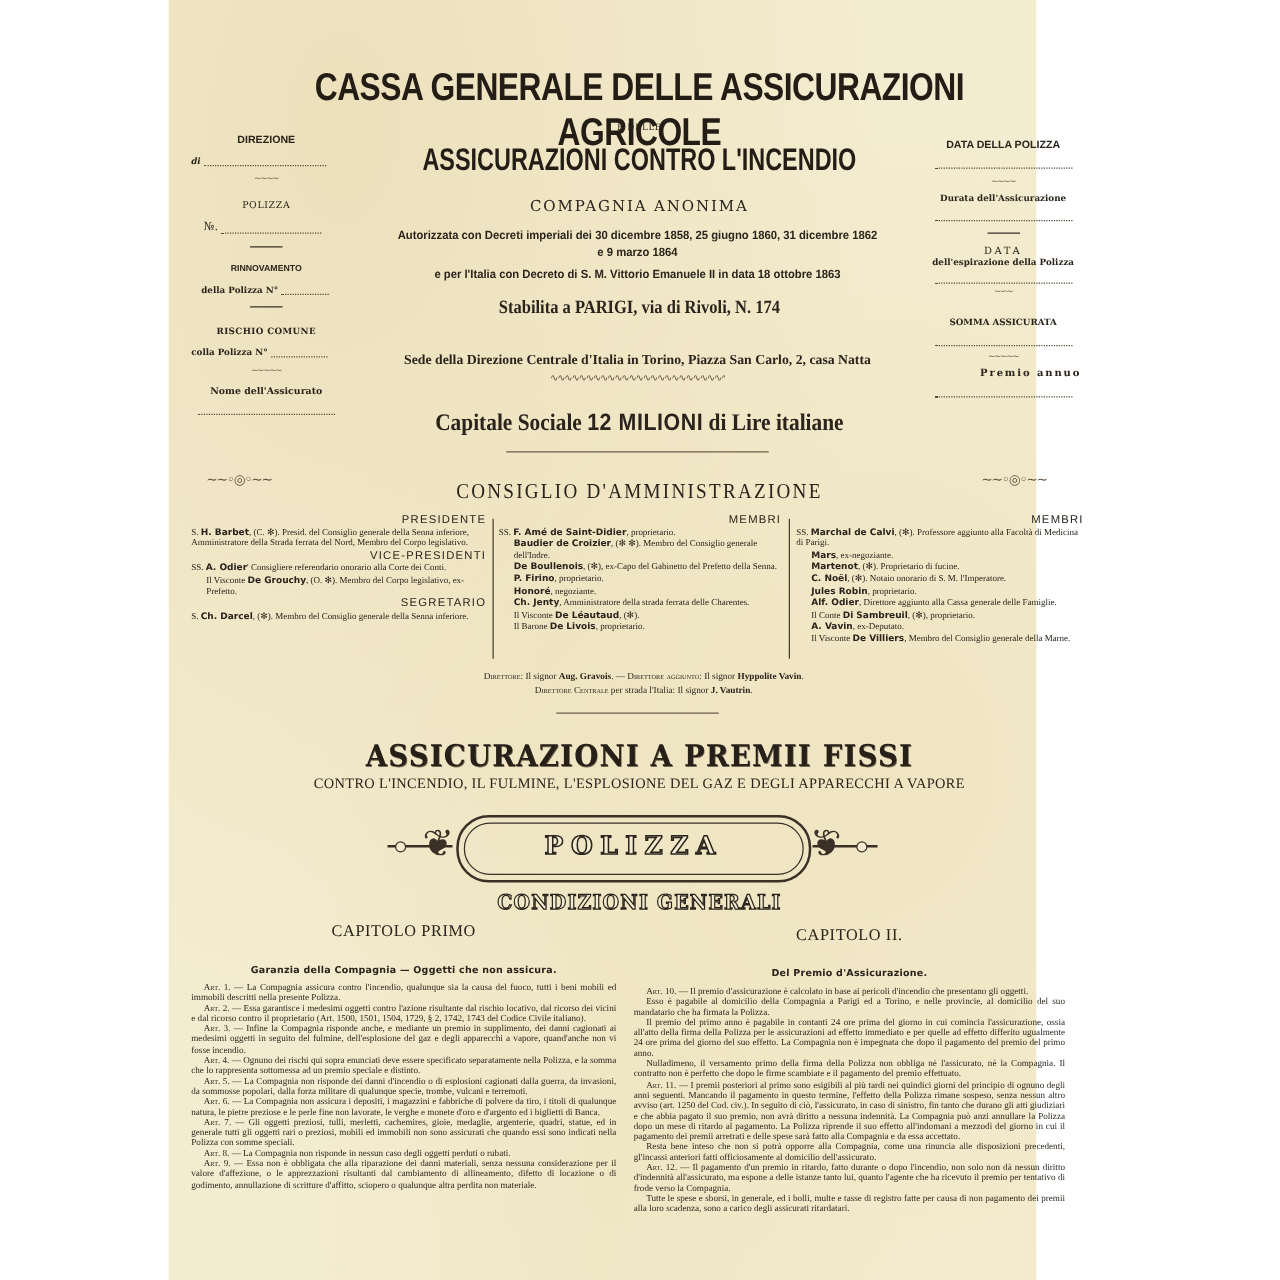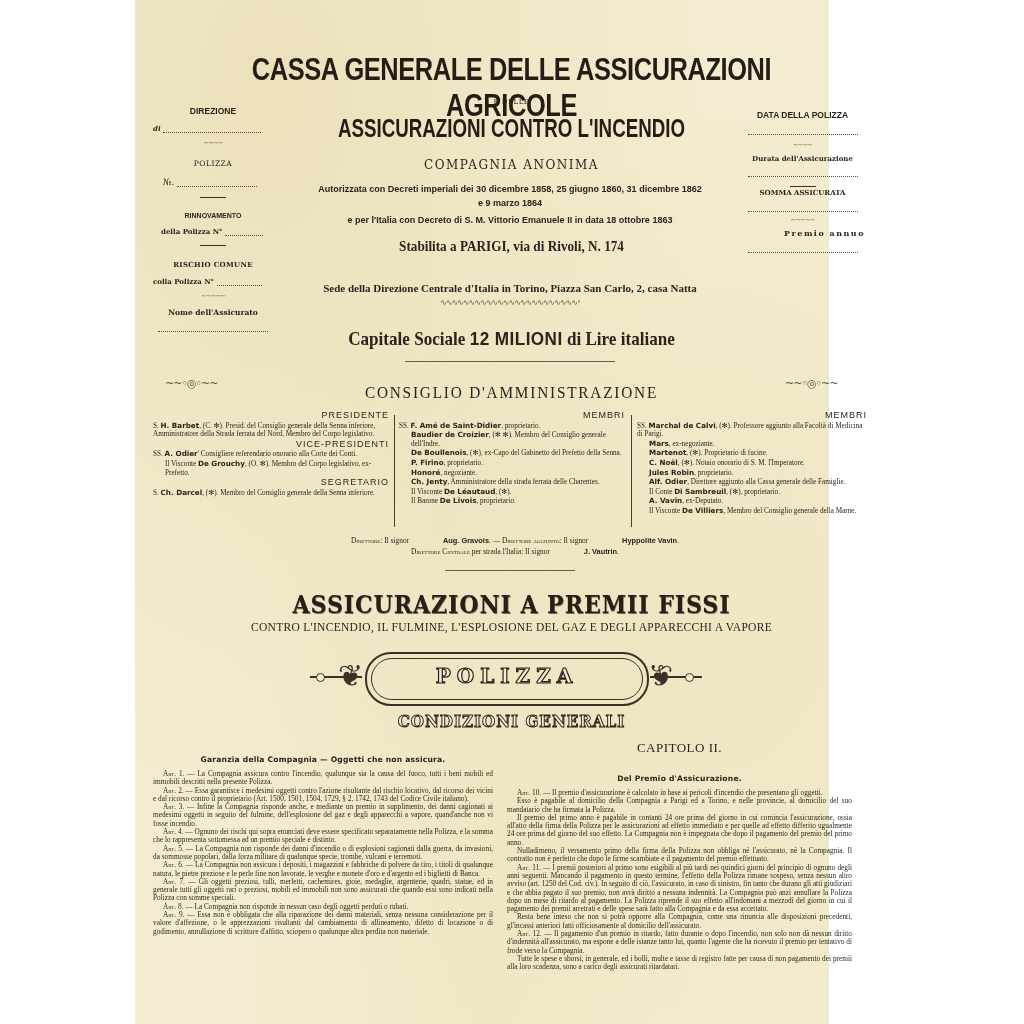--- a/index.html
+++ b/index.html
@@ -51,21 +51,21 @@
   
   .board { left: 18px; width: 712px; top: 411px; height: 118px; }
   .bcol { position: absolute; top: 0; font-family: "Liberation Serif", serif; font-size: 7.2px; line-height: 8.6px; }
   .bcol .role { font-family: "Liberation Sans", sans-serif; font-size: 9px; letter-spacing: 1px; text-align: right; margin-bottom: 2px; }
   .bcol .entry { margin-bottom: 1px; }
   .bcol .indent { padding-left: 12px; }
   .bcol .nm { font-family: "DejaVu Sans", sans-serif; font-weight: bold; font-size: 7.2px; }
   .vsep { position: absolute; top: 4px; width: 1px; height: 112px; background: #4a3e30; }
   .direttori { left: 100px; width: 560px; top: 535px; text-align: center; font-family: "Liberation Serif", serif; font-size: 7.4px; line-height: 11px; }
   .direttori .sc { font-variant: small-caps; }
-  .direttori .nm { font-family: Liberation Sans, sans-serif; font-weight: bold; margin-left: 32px; }
+  .direttori .nm { font-family: Liberation Serif, serif; font-weight: bold; }
 
   
   .assic { left: 0; width: 753px; top: 590px; text-align: center; font-family: "DejaVu Serif", serif; font-weight: bold; font-size: 24px; letter-spacing: 1px; color: #262018; transform: scaleX(0.92); text-shadow: 0.6px 0.6px 0 #7a6c56; }
   .contro { left: 0; width: 753px; top: 621px; text-align: center; font-family: "Liberation Serif", serif; font-size: 11.5px; letter-spacing: 0.3px; }
   .polizza-box { left: 175px; width: 390px; top: 648px; height: 60px; }
   .polizza-frame { position: absolute; left: 55px; top: 4px; width: 280px; height: 50px; border: 2px solid #3a3026; border-radius: 26px; }
   .polizza-frame::before { content: ""; position: absolute; left: 4px; right: 4px; top: 4px; bottom: 4px; border: 1px solid #3a3026; border-radius: 22px; }
   .polizza-text { position: absolute; left: 55px; width: 284px; top: 16px; text-align: center; font-family: "DejaVu Serif", serif; font-weight: bold; font-size: 20px; letter-spacing: 6px; color: #f4ecd0; -webkit-text-stroke: 1.2px #2a241c; }
   .pol-arm { position: absolute; top: 28px; height: 1.5px; background: #3a3026; }
   .pol-dot { position: absolute; top: 25px; width: 7px; height: 7px; border-radius: 50%; border: 1.5px solid #3a3026; background: #f4ecd0; }
@@ -150,21 +150,27 @@
     <div class="side-item">
       <div class="side-label">DATA DELLA POLIZZA</div>
       <div style="margin-top:6px;"><span class="fill" style="width:110px;"></span></div>
       <div class="tiny-wave" style="margin-top:6px;">∼∼∼∼</div>
     </div>
     <div class="side-item" style="margin-top:5px;">
       <div class="side-label-bold" style="font-size:7px;">Durata dell'Assicurazione</div>
       <div style="margin-top:5px;"><span class="fill" style="width:110px;"></span></div>
       <span class="deco-line" style="margin-top:9px;"></span>
     </div>
-    <div class="side-item" style="margin-top:1px;">
+    <div class="side-item" style="margin-top:9px;">
+      <div class="side-label-serif" style="font-size:8px; letter-spacing:2px;">DATA</div>
+      <div class="side-label-bold" style="font-size:7px;">dell'espirazione della Polizza</div>
+      <div style="margin-top:4px;"><span class="fill" style="width:110px;"></span></div>
+      <div class="tiny-wave" style="margin-top:2px;">∼∽∼</div>
+    </div>
+    <div class="side-item" style="margin-top:16px;">
       <div class="side-label-bold" style="font-size:7px;">SOMMA ASSICURATA</div>
       <div style="margin-top:6px;"><span class="fill" style="width:110px;"></span></div>
       <div class="tiny-wave" style="margin-top:4px;">∼∼∼∼∼</div>
     </div>
     <div class="side-item" style="margin-top:4px;">
       <div class="side-label-bold" style="font-size:8px; letter-spacing:1.5px;text-align:right;">Premio annuo</div>
       <div style="margin-top:6px;"><span class="fill" style="width:110px;"></span></div>
     </div>
   </div>
 
@@ -225,20 +231,21 @@
     <div class="polizza-frame"></div>
     <div class="polizza-text">POLIZZA</div>
     <div class="pol-curl" style="left:338px; transform:scaleX(-1);">❦</div>
     <div class="pol-arm" style="left:340px; width:52px;"></div>
     <div class="pol-dot" style="left:375px;"></div>
   </div>
 
   <div class="abs cond-gen">CONDIZIONI GENERALI</div>
 
   <div class="abs col-l">
+    <div class="cap-title">CAPITOLO PRIMO</div>
     <div class="cap-sub">Garanzia della Compagnia — Oggetti che non assicura.</div>
     <div class="arts">
       <p class="art"><span class="ak">Art. 1.</span><span> — La Compagnia assicura contro l'incendio, qualunque sia la causa del fuoco, tutti i beni mobili ed immobili descritti nella presente Polizza.</span></p>
       <p class="art"><span class="ak">Art. 2.</span><span> — Essa garantisce i medesimi oggetti contro l'azione risultante dal rischio locativo, dal ricorso dei vicini e dal ricorso contro il proprietario (Art. 1500, 1501, 1504, 1729, § 2, 1742, 1743 del Codice Civile italiano).</span></p>
       <p class="art"><span class="ak">Art. 3.</span><span> — Infine la Compagnia risponde anche, e mediante un premio in supplimento, dei danni cagionati ai medesimi oggetti in seguito del fulmine, dell'esplosione del gaz e degli apparecchi a vapore, quand'anche non vi fosse incendio.</span></p>
       <p class="art"><span class="ak">Art. 4.</span><span> — Ognuno dei rischi qui sopra enunciati deve essere specificato separatamente nella Polizza, e la somma che lo rappresenta sottomessa ad un premio speciale e distinto.</span></p>
       <p class="art"><span class="ak">Art. 5.</span><span> — La Compagnia non risponde dei danni d'incendio o di esplosioni cagionati dalla guerra, da invasioni, da sommosse popolari, dalla forza militare di qualunque specie, trombe, vulcani e terremoti.</span></p>
       <p class="art"><span class="ak">Art. 6.</span><span> — La Compagnia non assicura i depositi, i magazzini e fabbriche di polvere da tiro, i titoli di qualunque natura, le pietre preziose e le perle fine non lavorate, le verghe e monete d'oro e d'argento ed i biglietti di Banca.</span></p>
       <p class="art"><span class="ak">Art. 7.</span><span> — Gli oggetti preziosi, tulli, merletti, cachemires, gioie, medaglie, argenterie, quadri, statue, ed in generale tutti gli oggetti rari o preziosi, mobili ed immobili non sono assicurati che quando essi sono indicati nella Polizza con somme speciali.</span></p>
       <p class="art"><span class="ak">Art. 8.</span><span> — La Compagnia non risponde in nessun caso degli oggetti perduti o rubati.</span></p>

